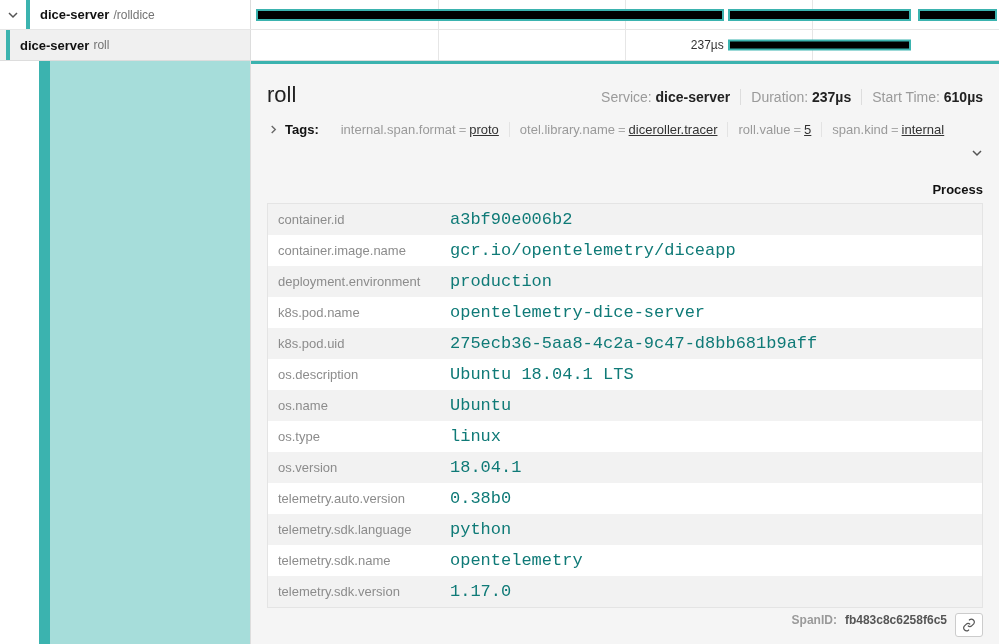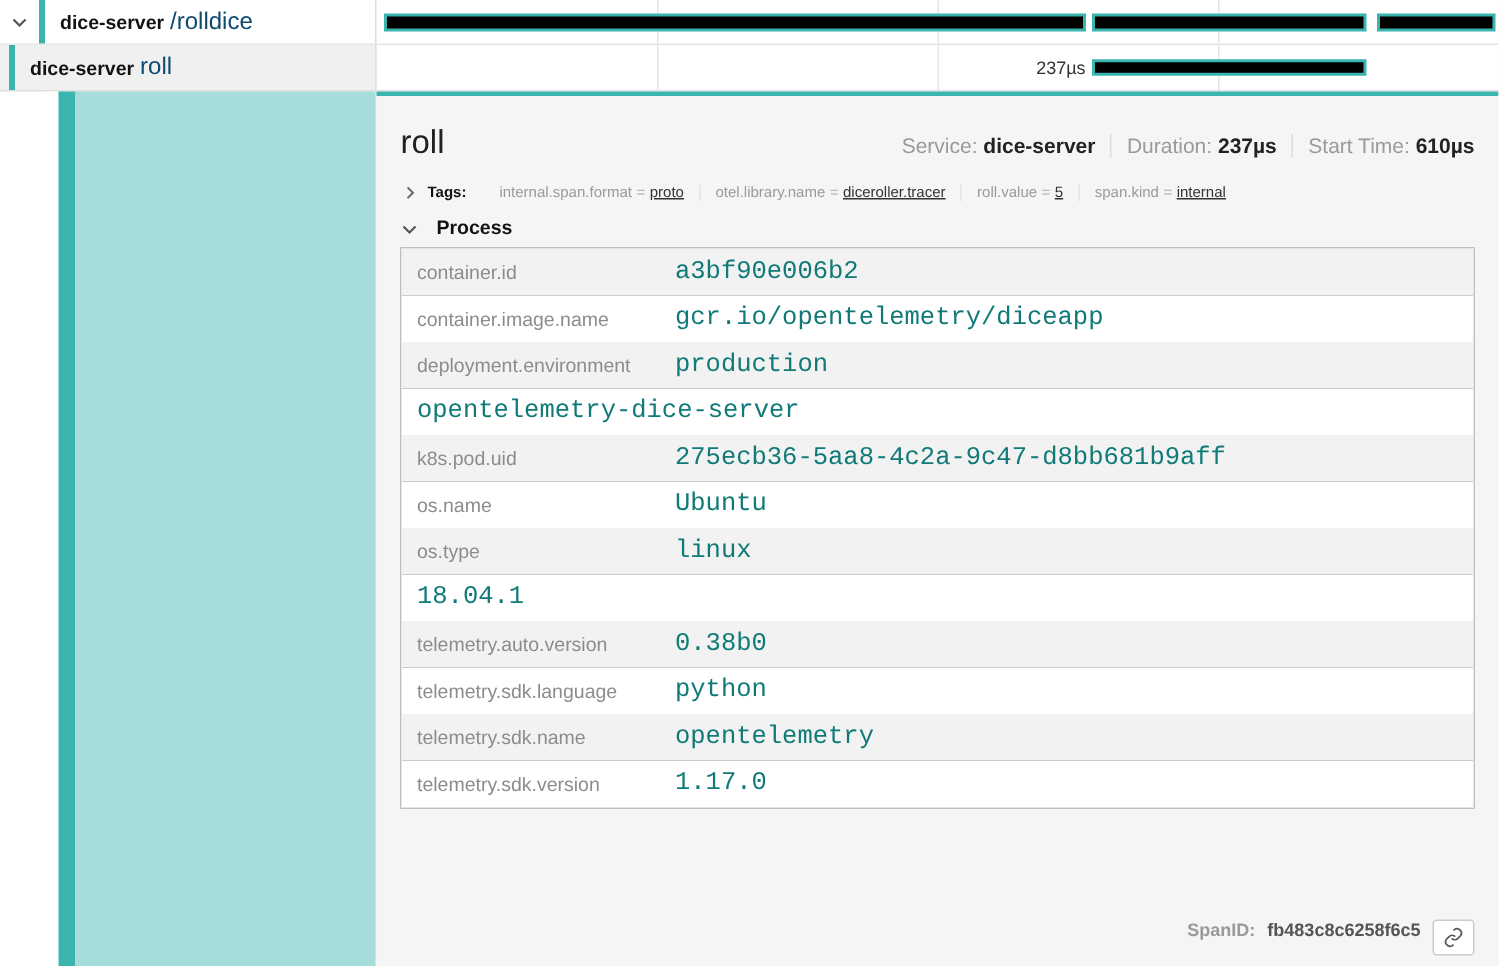--- a/index.html
+++ b/index.html
@@ -44,21 +44,21 @@
 .chev {
   width: 14px;
   height: 14px;
   display: inline-flex;
   align-items: center;
   justify-content: center;
   cursor: pointer;
   color: #555;
 }
 .label-1 { font-weight: 700; color: #111; margin-left: 4px; }
-.label-2 { font-weight: 400; color: #0c4a6e; margin-left: 4px; font-size: 16px; }
+.label-2 { font-weight: 400; color: #737373; margin-left: 4px; font-size: 12px; }
 .vbar-teal {
   width: 4px; height: 100%;
   background: #3bb3af;
   margin-left: 6px; margin-right: 6px;
 }
 .span-bar {
   position: absolute;
   height: 4px;
   top: 50%;
   transform: translateY(-50%);
@@ -137,21 +137,21 @@
 .detail-meta .klabel { color: #9a9a9a; margin-top: 40px; }
 .detail-meta .kval { color: #222; font-weight: 700; }
 
 
 .tags-line {
   display: flex;
   align-items: center;
   flex-wrap: wrap;
   gap: 0;
   margin-bottom: 10px;
-  font-size: 10px;
+  font-size: 13px;
 }
 .tags-line .tag-chev {
   width: 12px; height: 12px;
   display: inline-flex; align-items: center; justify-content: center;
   color: #666; margin-right: 6px;
   cursor: pointer;
 }
 .tags-line .tags-title {
   font-weight: 700; color: #111; margin-right: 12px;
 }
@@ -161,25 +161,26 @@
   border-right: 1px solid #e3e3e3;
 }
 .tag-item:last-child { border-right: none; }
 .tag-item .eq { color: #aaa; padding: 0 3px; }
 .tag-item .tv { color: #333; text-decoration: underline; }
 
 
 .process-header {
   display: flex;
   align-items: flex-end;
-  gap: 12px;
+  gap: 23px;
   font-weight: 700;
   color: #111;
   margin-bottom: 6px;
   cursor: pointer;
+  flex-direction: column;
 }
 .process-header .pchev {
   width: 12px; height: 12px;
   display: inline-flex; align-items: center; justify-content: center;
   color: #555;
 }
 
 .process-table {
   border: 1px solid #e4e4e4;
   background: #404040;
@@ -328,35 +329,41 @@
         </div>
         <div class="process-row">
           <div class="process-key">container.image.name</div>
           <div class="process-val">gcr.io/opentelemetry/diceapp</div>
         </div>
         <div class="process-row">
           <div class="process-key">deployment.environment</div>
           <div class="process-val">production</div>
         </div>
         <div class="process-row">
+          <div class="process-key">k8s.pod.name</div>
           <div class="process-val">opentelemetry-dice-server</div>
         </div>
         <div class="process-row">
           <div class="process-key">k8s.pod.uid</div>
           <div class="process-val">275ecb36-5aa8-4c2a-9c47-d8bb681b9aff</div>
         </div>
         <div class="process-row">
+          <div class="process-key">os.description</div>
+          <div class="process-val">Ubuntu 18.04.1 LTS</div>
+        </div>
+        <div class="process-row">
           <div class="process-key">os.name</div>
           <div class="process-val">Ubuntu</div>
         </div>
         <div class="process-row">
           <div class="process-key">os.type</div>
           <div class="process-val">linux</div>
         </div>
         <div class="process-row">
+          <div class="process-key">os.version</div>
           <div class="process-val">18.04.1</div>
         </div>
         <div class="process-row">
           <div class="process-key">telemetry.auto.version</div>
           <div class="process-val">0.38b0</div>
         </div>
         <div class="process-row">
           <div class="process-key">telemetry.sdk.language</div>
           <div class="process-val">python</div>
         </div>

